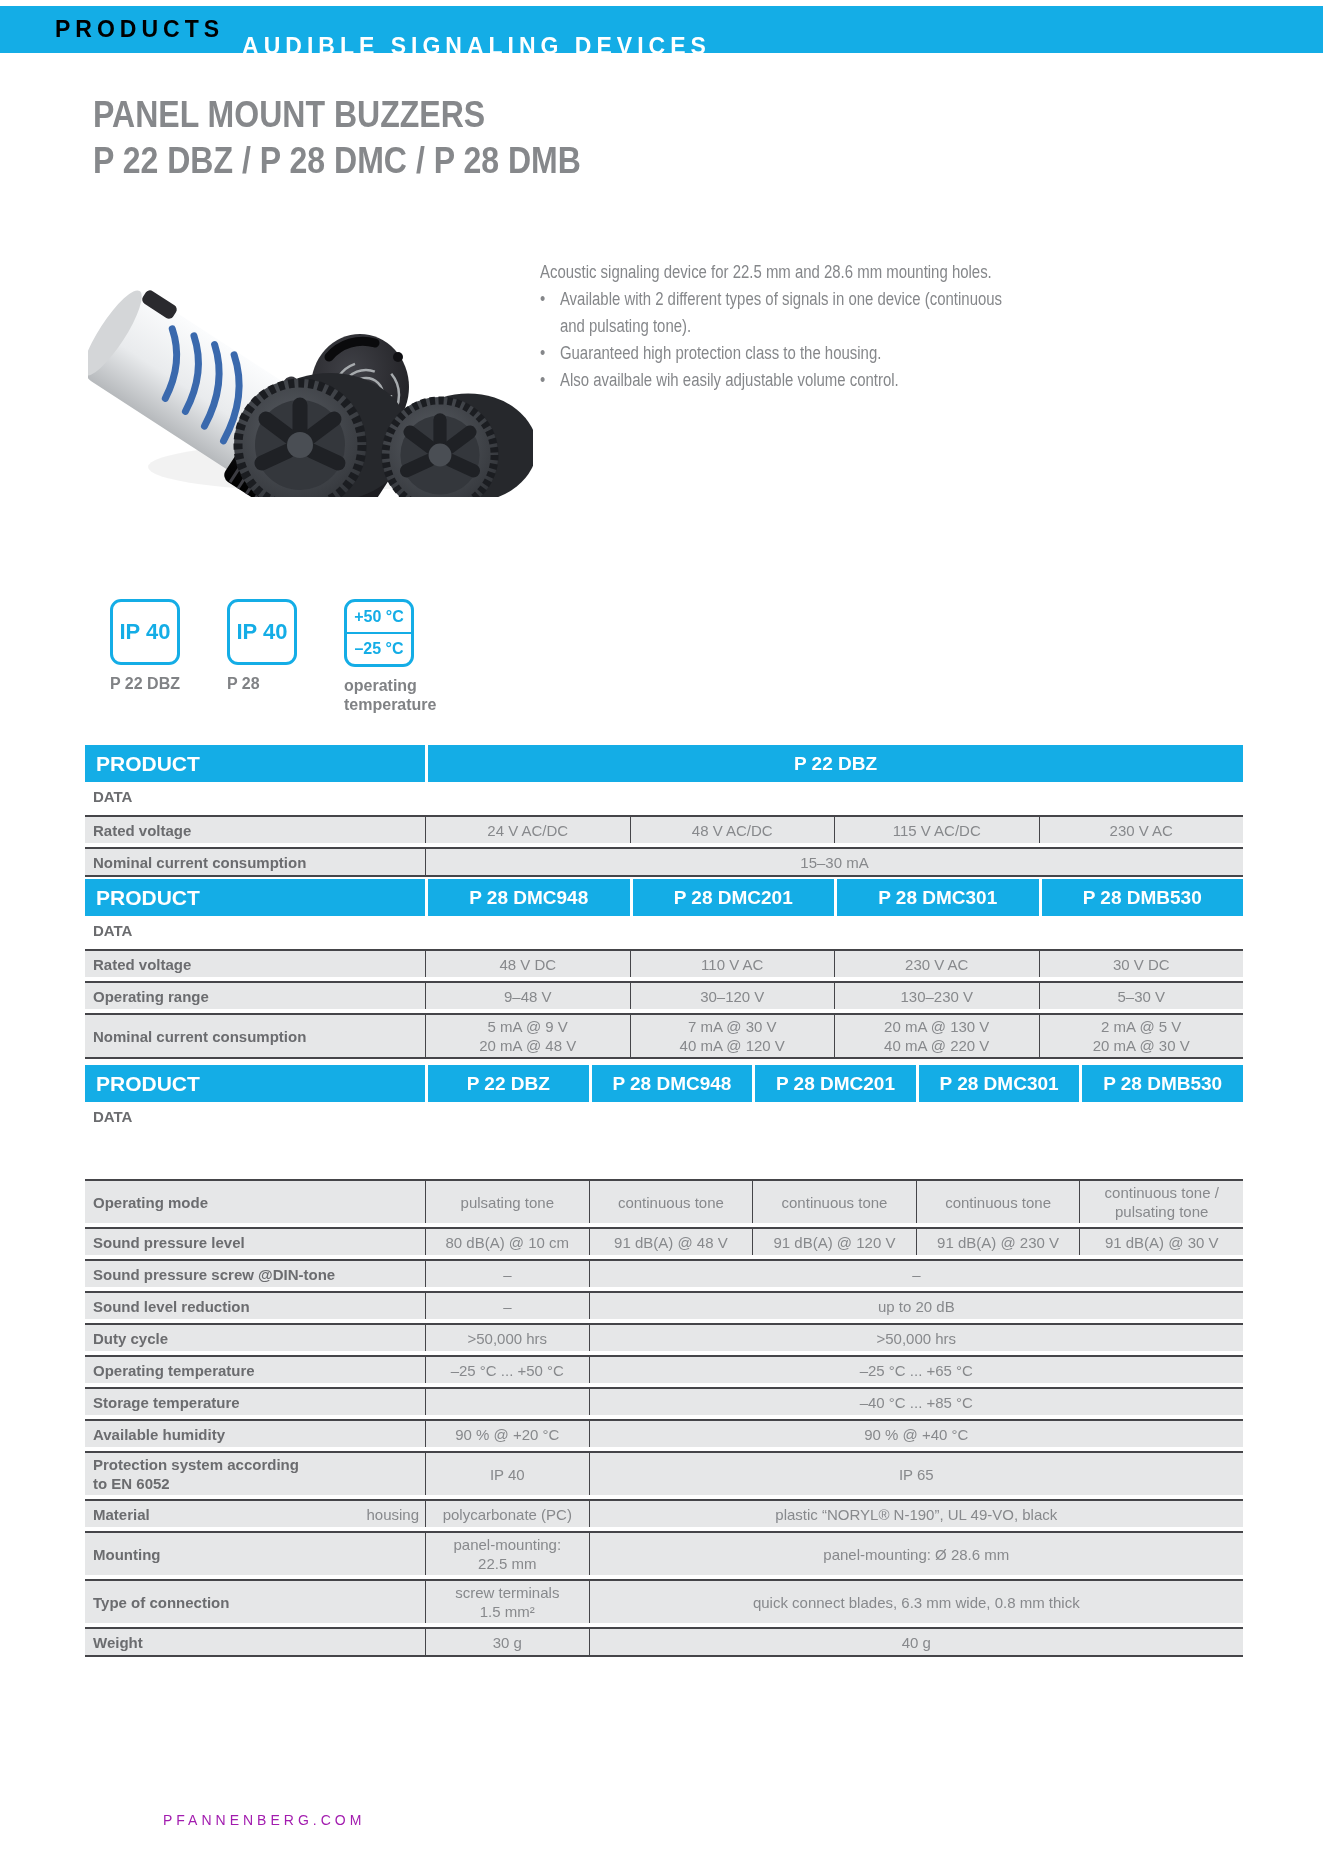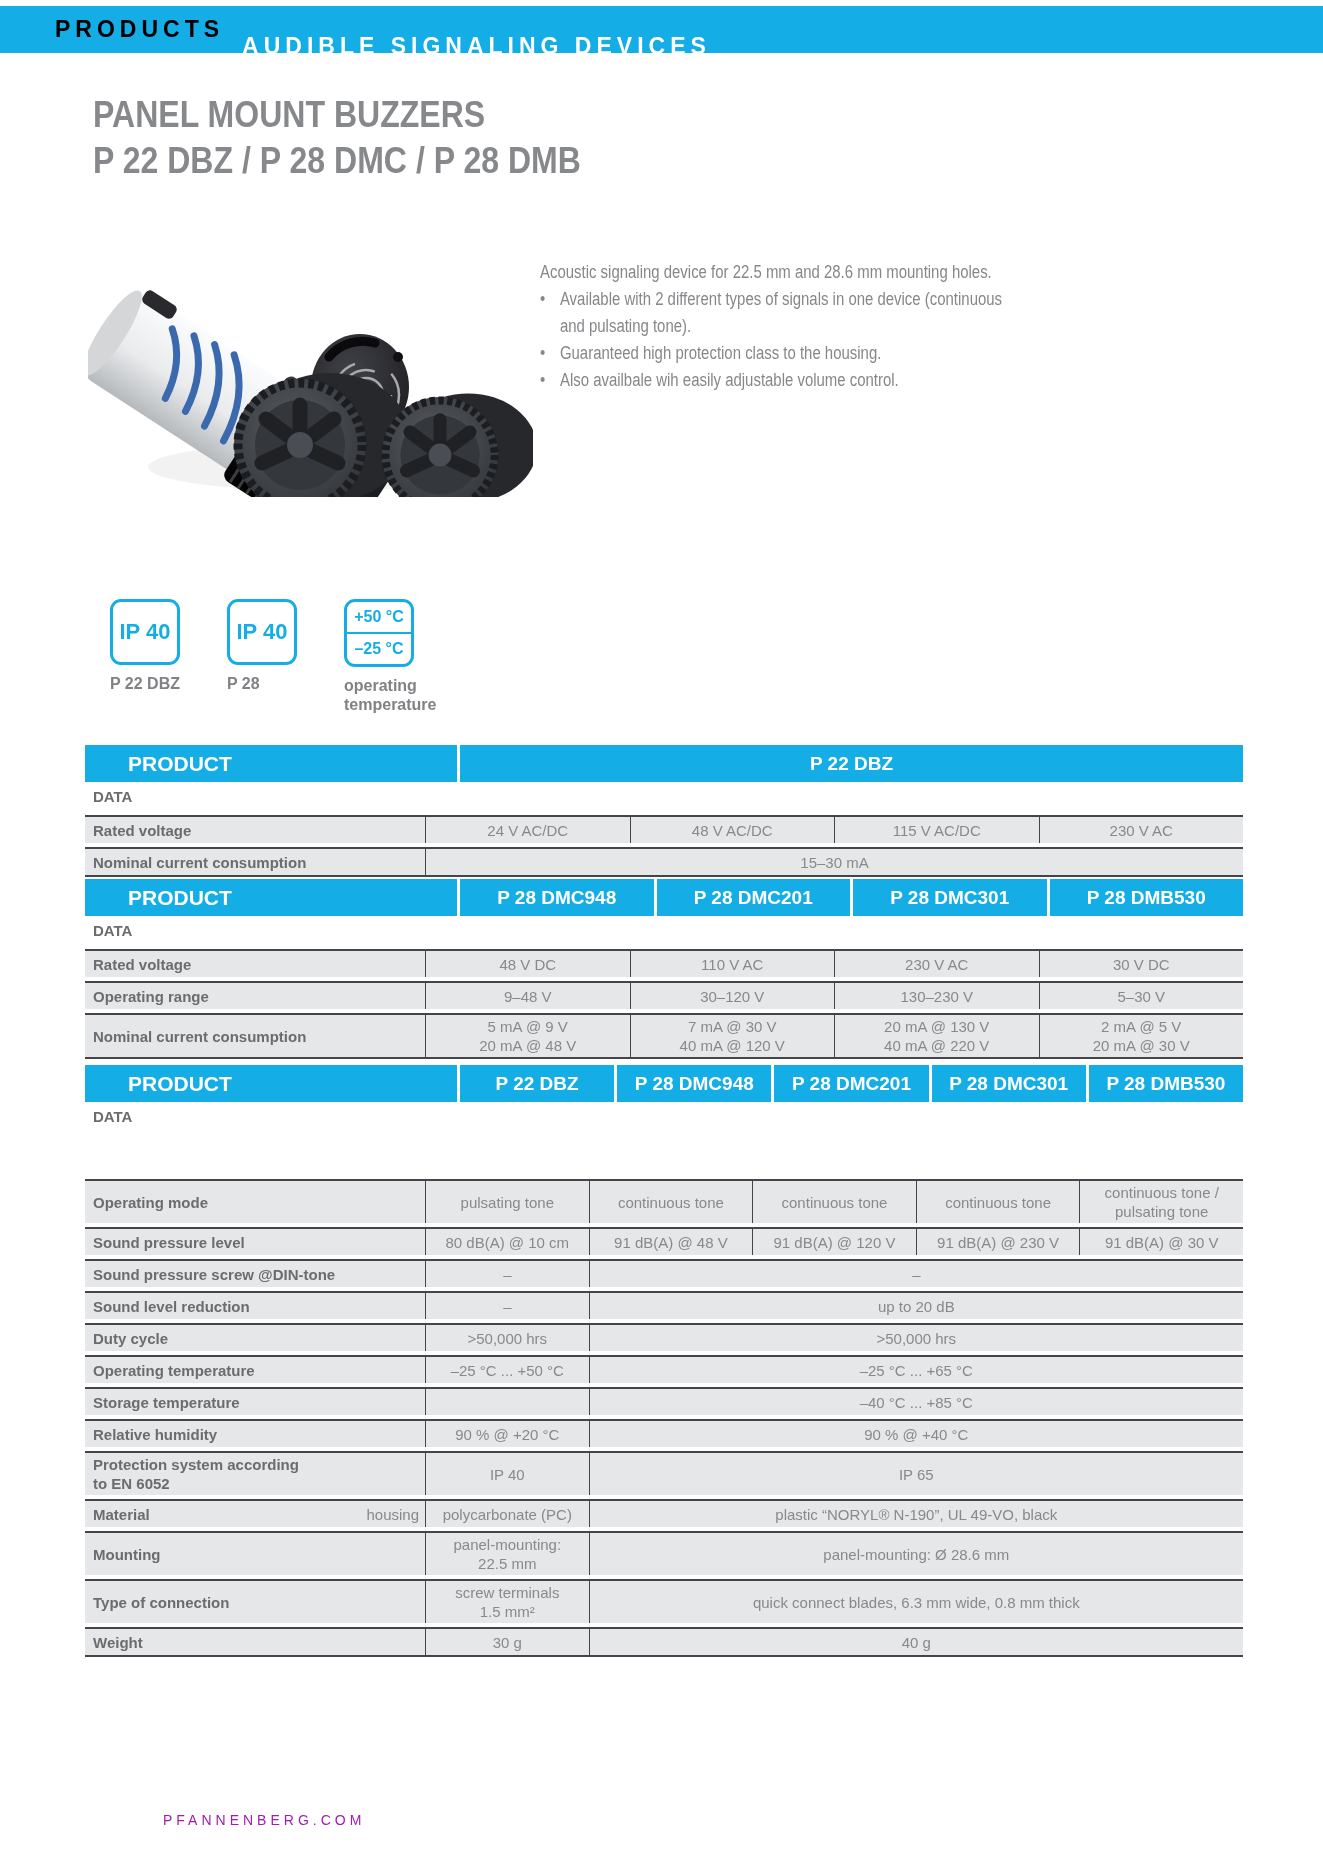--- a/index.html
+++ b/index.html
@@ -48,21 +48,21 @@
   .badge-box.dual .bcell { flex:1; width:100%; display:flex; align-items:center; justify-content:center; }
   .badge-box.dual .bcell.top { border-bottom:2.5px solid #14ADE6; }
   .badge-label { margin-top:9px; color:#808285; font-weight:bold; font-size:16px; line-height:19px; white-space:pre-line; }
 
   
   .ptable { position:absolute; left:85px; width:1158px; }
   #table1 { top:745px; }
   #table2 { top:879px; }
   #table3 { top:1065px; }
 
-  .t-header { display:grid; background:#14ADE6; height:37px; align-items:stretch;padding-left:32px; }
+  .t-header { display:grid; background:#14ADE6; height:37px; align-items:stretch; }
   .h-label { color:#fff; font-weight:bold; font-size:21px; padding-left:11px; display:flex; align-items:center; }
   .h-cell {
     color:#fff; font-weight:bold; font-size:19px; border-left:3px solid #fff;
     display:flex; align-items:center; justify-content:center; text-align:center;
   }
   .t-data { height:29px; display:flex; align-items:center; font-weight:bold; color:#6B6C6F; font-size:15px; padding-left:8px; }
   .t-row { display:grid; margin-top:4px; border-top:2px solid #454549; background:#E6E7E8; }
   .t-row.last { border-bottom:2px solid #454549; }
   .t-cell {
     min-height:26px; display:flex; align-items:center; justify-content:center;
@@ -327,21 +327,21 @@
         <div class="t-cell t-label"><span class="lbl">Operating temperature</span></div>
         <div class="t-cell">–25 °C ... +50 °C</div>
         <div class="t-cell" style="grid-column: span 4; text-align: right;">–25 °C ... +65 °C</div>
       </div>
       <div class="t-row" style="grid-template-columns: 340px repeat(5, 1fr);">
         <div class="t-cell t-label"><span class="lbl">Storage temperature</span></div>
         <div class="t-cell"></div>
         <div class="t-cell" style="grid-column: span 4;">–40 °C ... +85 °C</div>
       </div>
       <div class="t-row" style="grid-template-columns: 340px repeat(5, 1fr);">
-        <div class="t-cell t-label"><span class="lbl">Relative humidity</span></div>
+        <div class="t-cell t-label"><span class="lbl">Available humidity</span></div>
         <div class="t-cell">90 % @ +20 °C</div>
         <div class="t-cell" style="grid-column: span 4;">90 % @ +40 °C</div>
       </div>
       <div class="t-row" style="grid-template-columns: 340px repeat(5, 1fr);">
         <div class="t-cell t-label"><span class="lbl">Protection system according
 to EN 6052</span></div>
         <div class="t-cell">IP 40</div>
         <div class="t-cell" style="grid-column: span 4;">IP 65</div>
       </div>
       <div class="t-row" style="grid-template-columns: 340px repeat(5, 1fr);">

